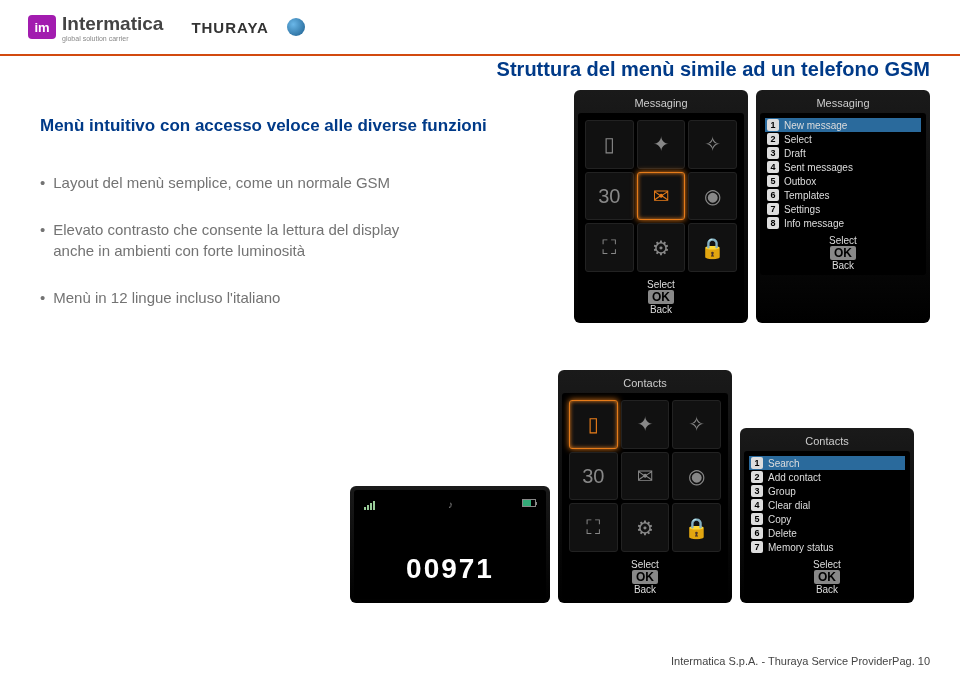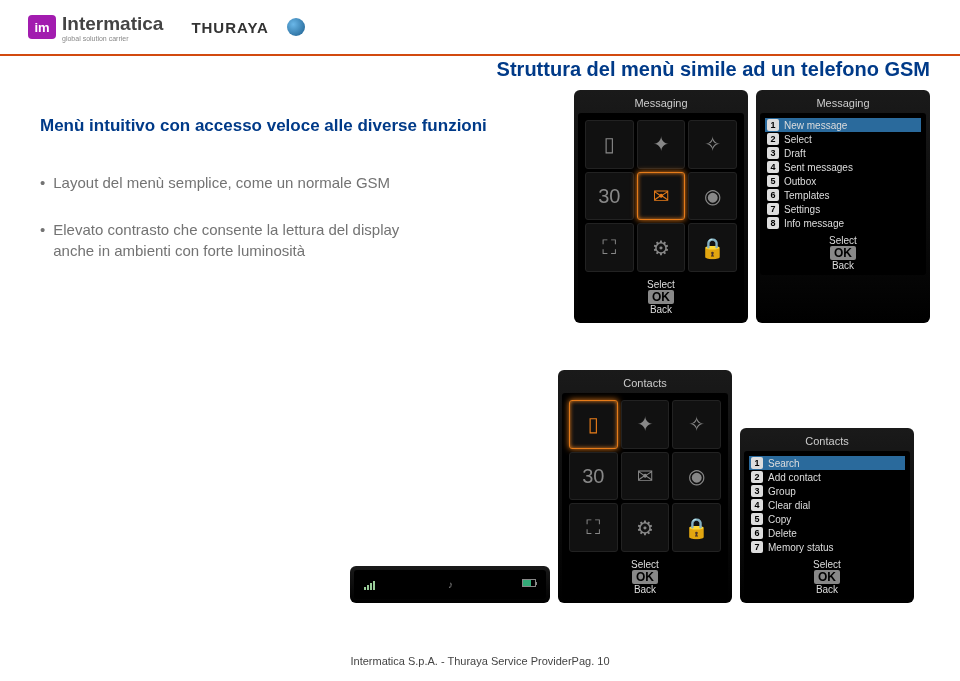--- a/index.html
+++ b/index.html
@@ -45,21 +45,21 @@
   
   
   .dial-status { display: flex; justify-content: space-between; padding: 3px 4px; font-size: 10px; color: #aaa; }
   .sig { display: flex; gap: 1px; align-items: flex-end; }
   .sig span { width: 2px; background: #9c9; display: inline-block; }
   .batt { width: 14px; height: 8px; border: 1px solid #888; background: linear-gradient(to right, #3a7 70%, transparent 70%); position: relative; }
   .batt::after { content:""; position:absolute; right:-2px; top:2px; width:1px; height:3px; background:#888; }
   .dial-big { font-size: 28px; color: #fff; text-align: center; padding: 40px 0 8px; letter-spacing: 2px; font-weight: bold; }
   .dial-row-icons { display:flex; gap:4px; color:#888; font-size:10px; padding-left:4px; }
 
-  .footer { position: absolute; bottom: 14px; left: 30px; right: 30px; display: flex; justify-content: center; font-size: 11px; color: #444; }
+  .footer { position: absolute; bottom: 14px; left: 30px; right: 30px; display: flex; justify-content: flex-end; font-size: 11px; color: #444; }
 </style>
 </head>
 <body>
 
 <div class="top-bar">
   <div class="logo-intm">
     <div class="logo-im-badge">im</div>
     <div>
       <span class="logo-intm-text">Intermatica</span>
       <span class="logo-intm-sub">global solution carrier</span>
@@ -74,20 +74,23 @@
 <div class="orange-line"></div>
 
 <div class="content">
   <div class="subtitle">Menù intuitivo con accesso veloce alle diverse funzioni</div>
   <ul class="bullets">
     <li>
         <span>Layout del menù semplice, come un normale GSM</span>
       </li>
     <li>
         <span>Elevato contrasto che consente la lettura del display anche in ambienti con forte luminosità</span>
+      </li>
+    <li>
+        <span>Menù in 12 lingue incluso l'italiano</span>
       </li>
   </ul>
 </div>
 
 <div class="phones-top">
 
   <div class="phone">
     <div class="phone-header">Messaging</div>
     <div class="phone-body">
       <div class="icon-grid">
@@ -164,20 +167,21 @@
           <span style="height:3px"></span>
             <span style="height:5px"></span>
             <span style="height:7px"></span>
             <span style="height:9px"></span>
         </div>
         <div class="dial-row-icons">
             <span>♪</span>
           </div>
         <div class="batt"></div>
       </div>
+      <div class="dial-big">00971</div>
     </div>
   </div>
 
   <div class="phone">
     <div class="phone-header">Contacts</div>
     <div class="phone-body">
       <div class="icon-grid">
         <div class="cell sel">▯</div>
         <div class="cell">✦</div>
         <div class="cell">✧</div>

